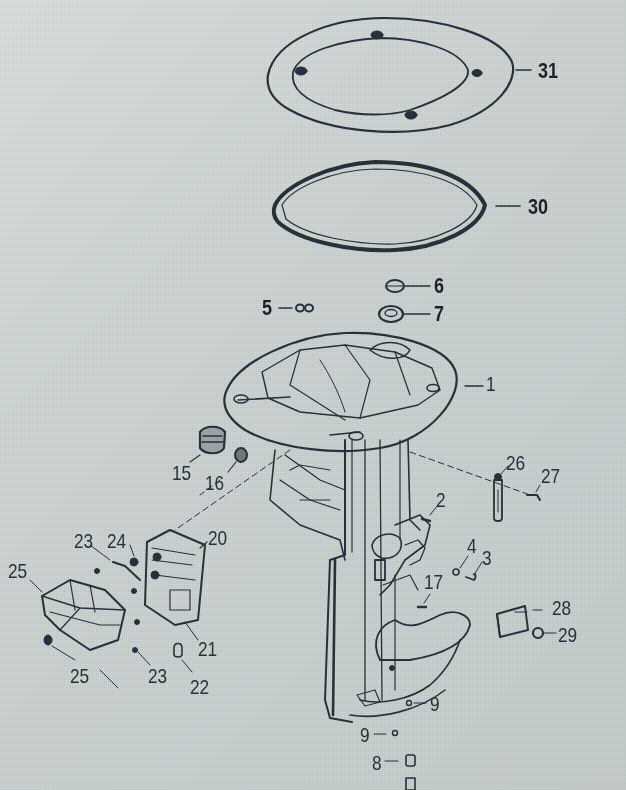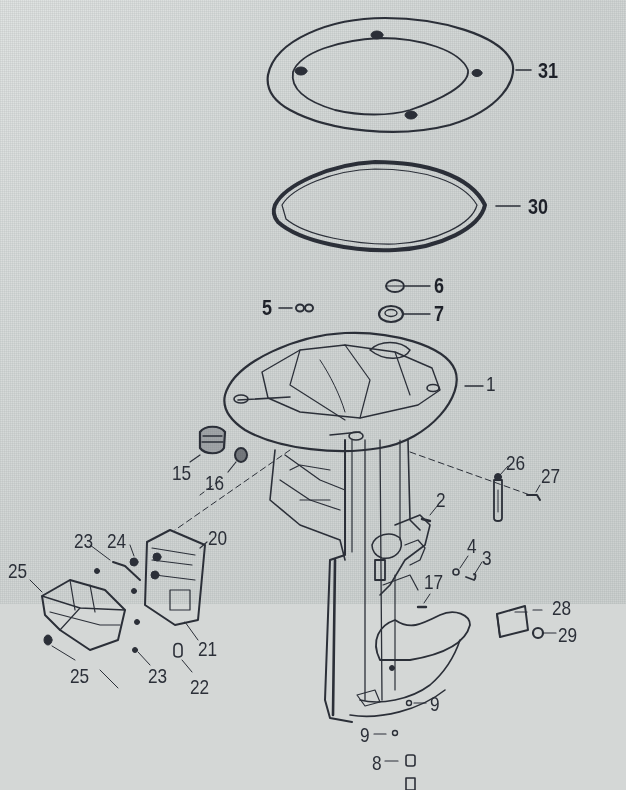--- a/index.html
+++ b/index.html
@@ -2,21 +2,21 @@
 <html><head>
 <meta charset="utf-8">
 <style>
   html, body { margin:0; padding:0; }
   body {
     width:626px; height:790px; overflow:hidden;
     background:#d4d7d6;
     font-family:"Liberation Sans", sans-serif;
   }
   #stage {
-    position:relative; width:626px; height:604px;
+    position:relative; width:626px; height:790px;
     background: linear-gradient(135deg,#e0e3e2 0%,#d2d6d5 45%,#ccd0cf 100%);
   }
   #stage::before {
     content:""; position:absolute; inset:0;
     background-image:
       repeating-linear-gradient(0deg, rgba(120,130,130,0.10) 0 1px, transparent 1px 2px),
       repeating-linear-gradient(90deg, rgba(120,130,130,0.10) 0 1px, transparent 1px 2px);
     pointer-events:none;
   }
   svg.diagram { position:absolute; left:0; top:0; }

